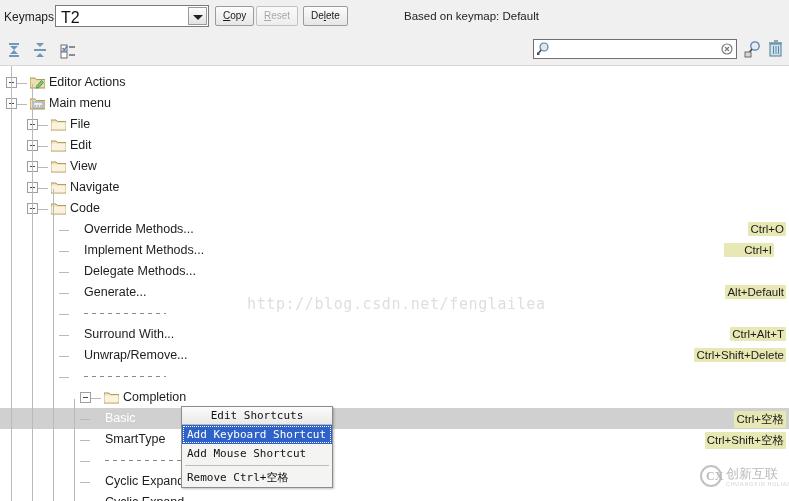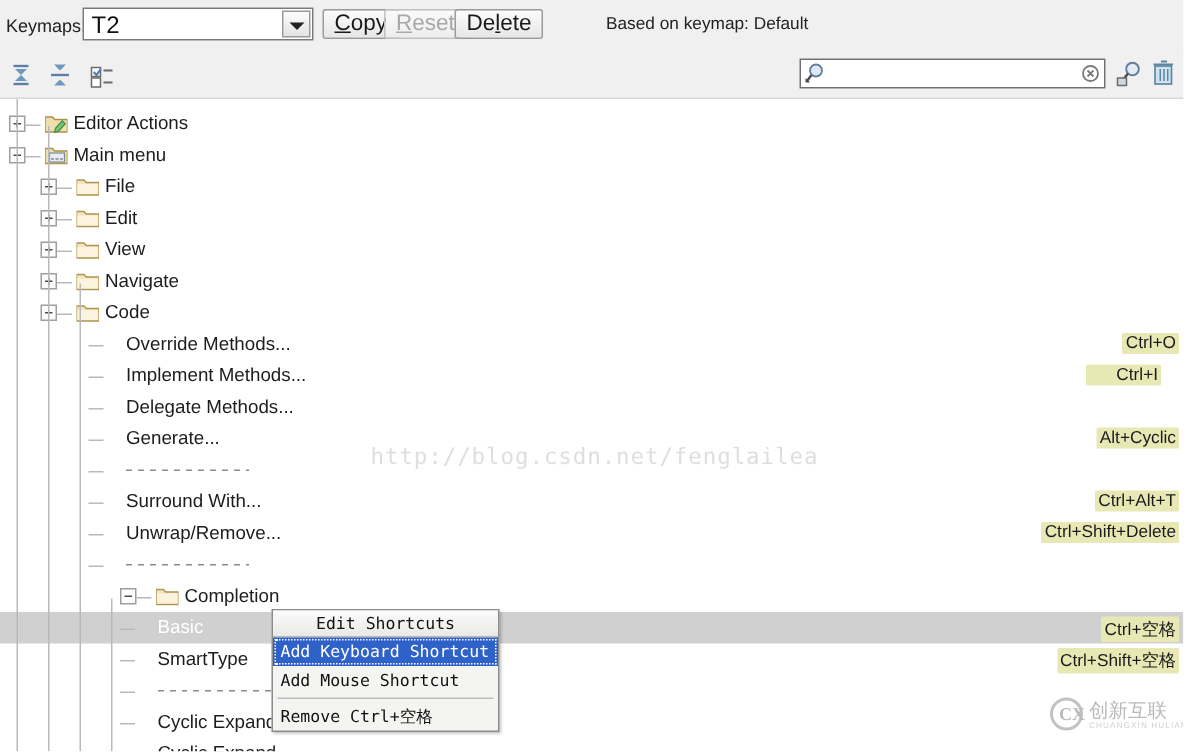--- a/index.html
+++ b/index.html
@@ -29,21 +29,21 @@
   }
   #kmcombo .arrowbtn i{
     position:absolute;left:4px;top:7px;width:0;height:0;
     border-left:5px solid transparent;border-right:5px solid transparent;
     border-top:5px solid #222;
   }
   .btn{
     position:absolute;top:6px;height:20px;
     background:linear-gradient(#fcfcfc,#e6e6e6);
     border:1px solid #9b9b9b;border-radius:2px;box-sizing:border-box;
-    font-size:15px;color:#1a1a1a;text-align:center;line-height:18px;
+    font-size:10px;color:#1a1a1a;text-align:center;line-height:18px;
     padding:0 7px;white-space:nowrap;
   }
   .btn.disabled{color:#a8a8a8;border-color:#c2c2c2;background:linear-gradient(#fafafa,#ededed);}
   .btn u{text-decoration:underline;}
   #btnCopy{left:215px;}
   #btnReset{left:256px;}
   #btnDelete{left:303px;}
   #basedon{position:absolute;left:404px;top:10px;font-size:11.5px;color:#222;white-space:nowrap;}
 
   
@@ -297,21 +297,21 @@
       <div class="rowlabel" style="left: 84px;">Implement Methods...</div>
       <div class="shortcut" style="right: 15px; padding-left: 20px;">Ctrl+I</div>
     </div>
     <div class="row" style="top: 195px;">
       <div class="hline" style="left: 59px; top: 10.5px;"></div>
       <div class="rowlabel" style="left: 84px;">Delegate Methods...</div>
     </div>
     <div class="row" style="top: 216px;">
       <div class="hline" style="left: 59px; top: 10.5px;"></div>
       <div class="rowlabel" style="left: 84px;">Generate...</div>
-      <div class="shortcut" style="right: 3px;">Alt+Cyclic</div>
+      <div class="shortcut" style="right: 3px;">Alt+Default</div>
     </div>
     <div class="row" style="top: 237px;">
       <div class="hline" style="left: 59px; top: 10.5px;"></div>
       <div class="sepdash" style="left: 84px;"></div>
     </div>
     <div class="row" style="top: 258px;">
       <div class="hline" style="left: 59px; top: 10.5px;"></div>
       <div class="rowlabel" style="left: 84px;">Surround With...</div>
       <div class="shortcut" style="right: 3px;">Ctrl+Alt+T</div>
     </div>

